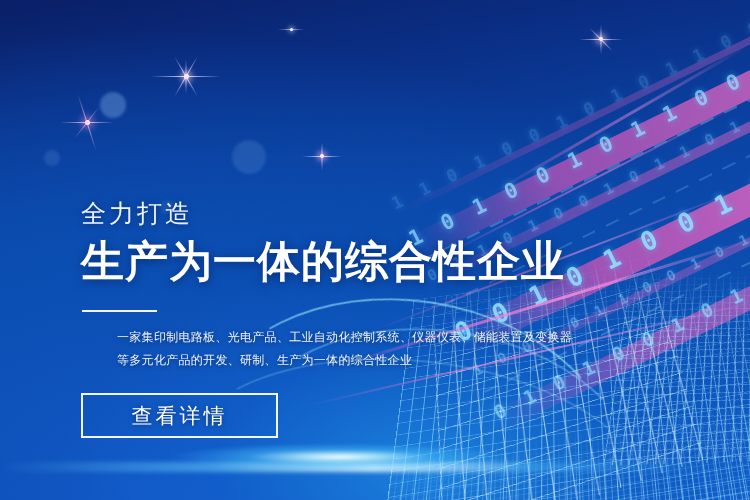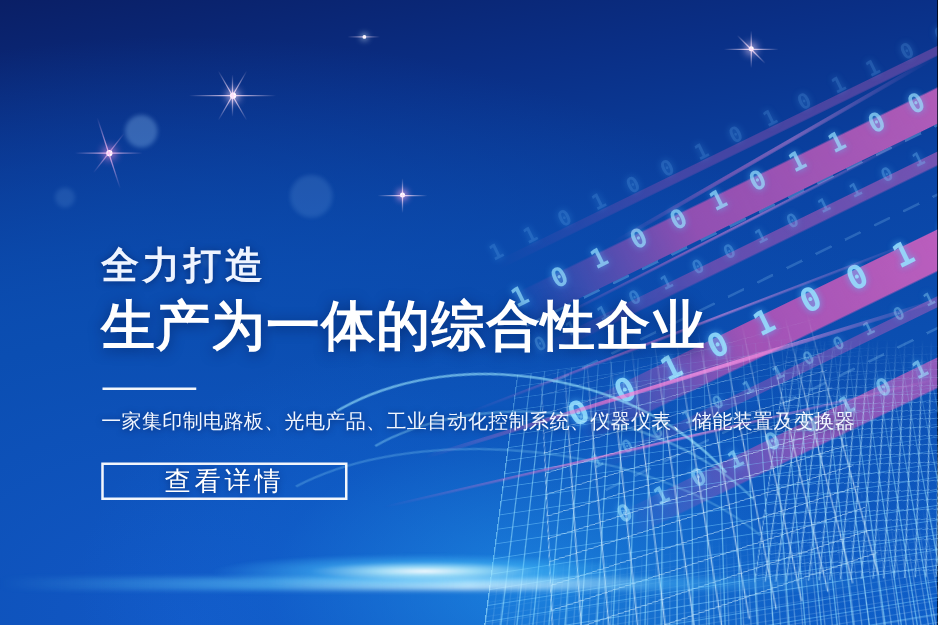--- a/index.html
+++ b/index.html
@@ -153,43 +153,44 @@
     background:linear-gradient(90deg, rgba(255,190,245,0) 0%, rgba(255,225,250,.95) 50%, rgba(255,190,245,0) 100%);
     transform-origin:50% 50%;
   }
 
   .dot{ position:absolute; border-radius:50%; background:rgba(160,210,255,.30); filter:blur(1.5px); }
 
   
   .content{ position:absolute; left:81px; top:196px; width:560px; z-index:6; }
 
   .eyebrow{
-    font-size:30px; line-height:34px; color:#eef4ff; font-weight:700;
+    font-size:25px; line-height:34px; color:#eef4ff; font-weight:400;
     letter-spacing:3px; text-shadow:0 1px 6px rgba(0,20,70,.55);
   }
   .headline{
     margin-top:6px;
     font-size:43px; line-height:50px; font-weight:700; color:#ffffff;
     letter-spacing:1px; white-space:nowrap;
     text-shadow:0 2px 10px rgba(0,25,80,.6);
   }
   .rule{ width:75px; height:2px; background:#ffffff; margin:24px 0 0 1px; opacity:.95; }
 
   .desc{
     margin-top:14px;
-    font-size:16px; line-height:23px; color:#f2f7ff; font-weight:400;
+    font-size:12px; line-height:23px; color:#f2f7ff; font-weight:400;
     letter-spacing:.3px; max-width:500px;
     text-shadow:0 1px 5px rgba(0,25,80,.65);
+    margin-left:36px;
   }
   .desc div{ white-space:nowrap; }
 
   .cta{
     display:flex; align-items:center; justify-content:center;
     margin-top:21px;
-    width:197px; height:30px;
+    width:197px; height:45px;
     border:2px solid rgba(255,255,255,.95);
     background:transparent; cursor:pointer;
     color:#ffffff; font-size:21px; letter-spacing:3px; font-weight:400;
     text-shadow:0 1px 5px rgba(0,25,80,.6);
   }
 </style>
 </head>
 <body>
 
 <div id="banner">
@@ -274,17 +275,18 @@
     <div class="dot" style="left:44px;top:150px;width:16px;height:16px;opacity:.45;"></div>
     <div class="dot" style="left:160px;top:200px;width:14px;height:14px;opacity:.35;"></div>
   </div>
 
   <div class="content">
     <div class="eyebrow">全力打造</div>
     <div class="headline">生产为一体的综合性企业</div>
     <div class="rule"></div>
     <div class="desc">
       <div>一家集印制电路板、光电产品、工业自动化控制系统、仪器仪表、储能装置及变换器</div>
+      <div>等多元化产品的开发、研制、生产为一体的综合性企业</div>
     </div>
     <div class="cta">查看详情</div>
   </div>
 
 </div>
 
 </body></html>

